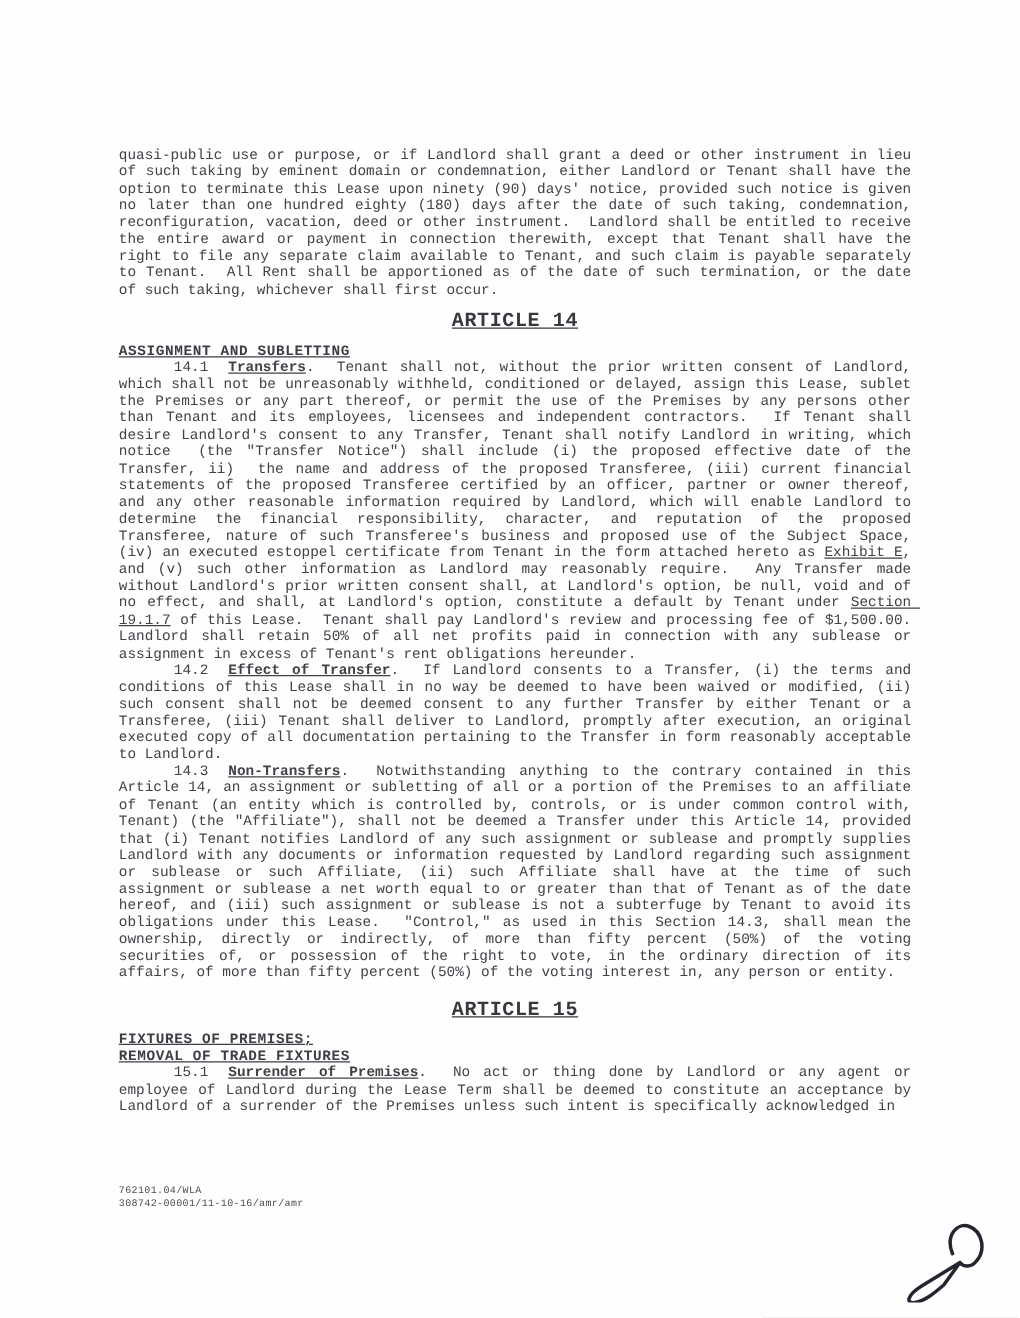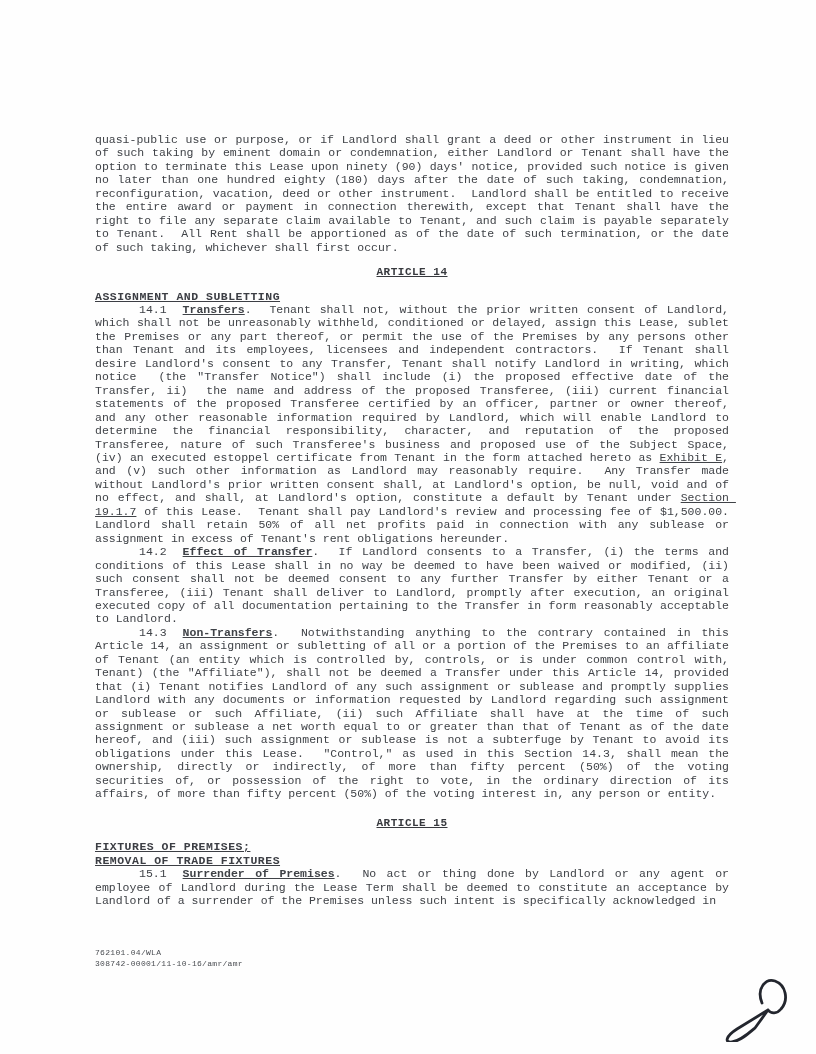--- a/index.html
+++ b/index.html
@@ -2,32 +2,32 @@
 <html><head>
 <meta charset="utf-8">
 <style>
   html,body{margin:0;padding:0;background:#e8e8e8;}
   .page{
     position:relative;width:816px;height:1054px;margin:0 auto;
     background:#fefefe;overflow:hidden;
     font-family:"Liberation Mono","DejaVu Sans Mono",monospace;
   }
   .content{
-    position:absolute;left:95px;top:133px;width:634px;color:#3f4247;
+    position:absolute;left:95px;top:118px;width:634px;color:#3f4247;
   }
   p.body{
     margin:0;font-size:11.5px;line-height:13.45px;
     text-align:justify;white-space:pre-wrap;
   }
   .sect{text-indent:44px;}
   .num{margin-right:16px;}
   .shead{text-decoration:underline;font-weight:bold;}
   .ref{text-decoration:underline;}
   .article{
-    margin:0;text-align:center;font-size:11px;font-weight:bold;
+    margin:0;text-align:center;font-size:16px;font-weight:bold;
     line-height:13.45px;color:#37393e;
   }
   .subtitle{
     margin:0;font-size:11.5px;font-weight:bold;
     line-height:13.45px;color:#3c3e44;
   }
   .hu{text-decoration:underline;letter-spacing:0.5px;}
   .mt-title14{margin-top:12px;}
   .mt-sub14{margin-top:10px;}
   .mt-p141{margin-top:11px;}

